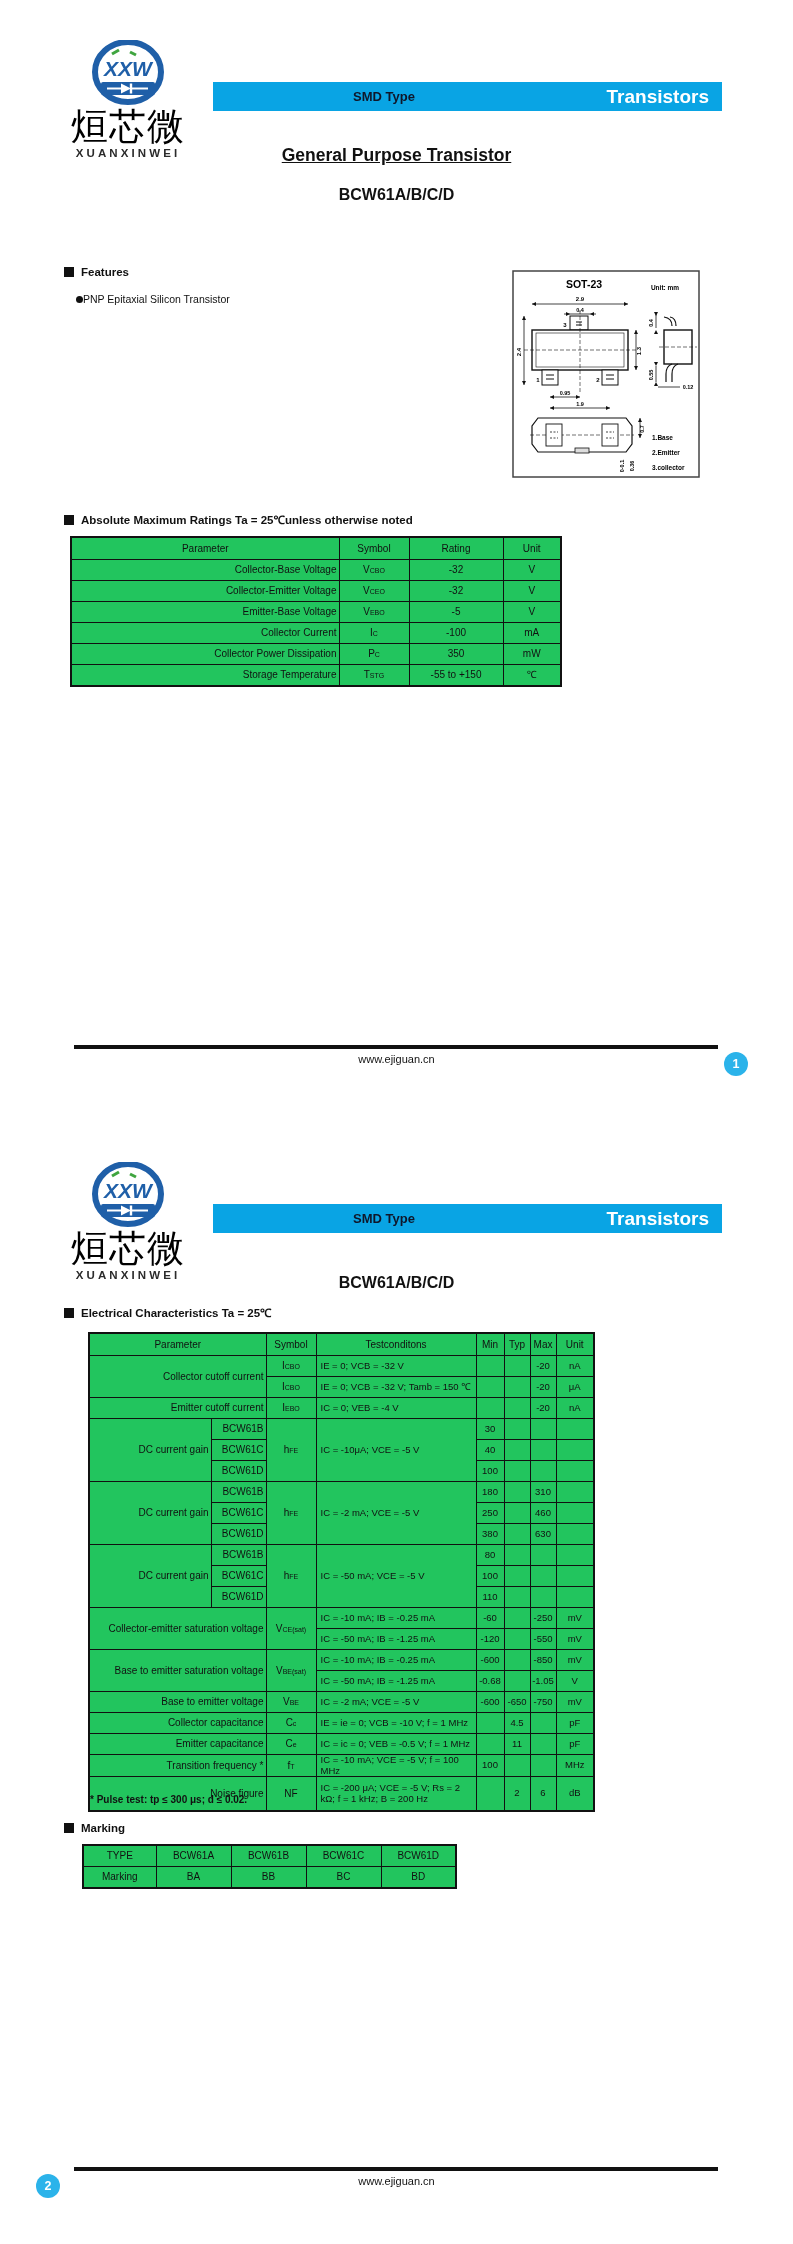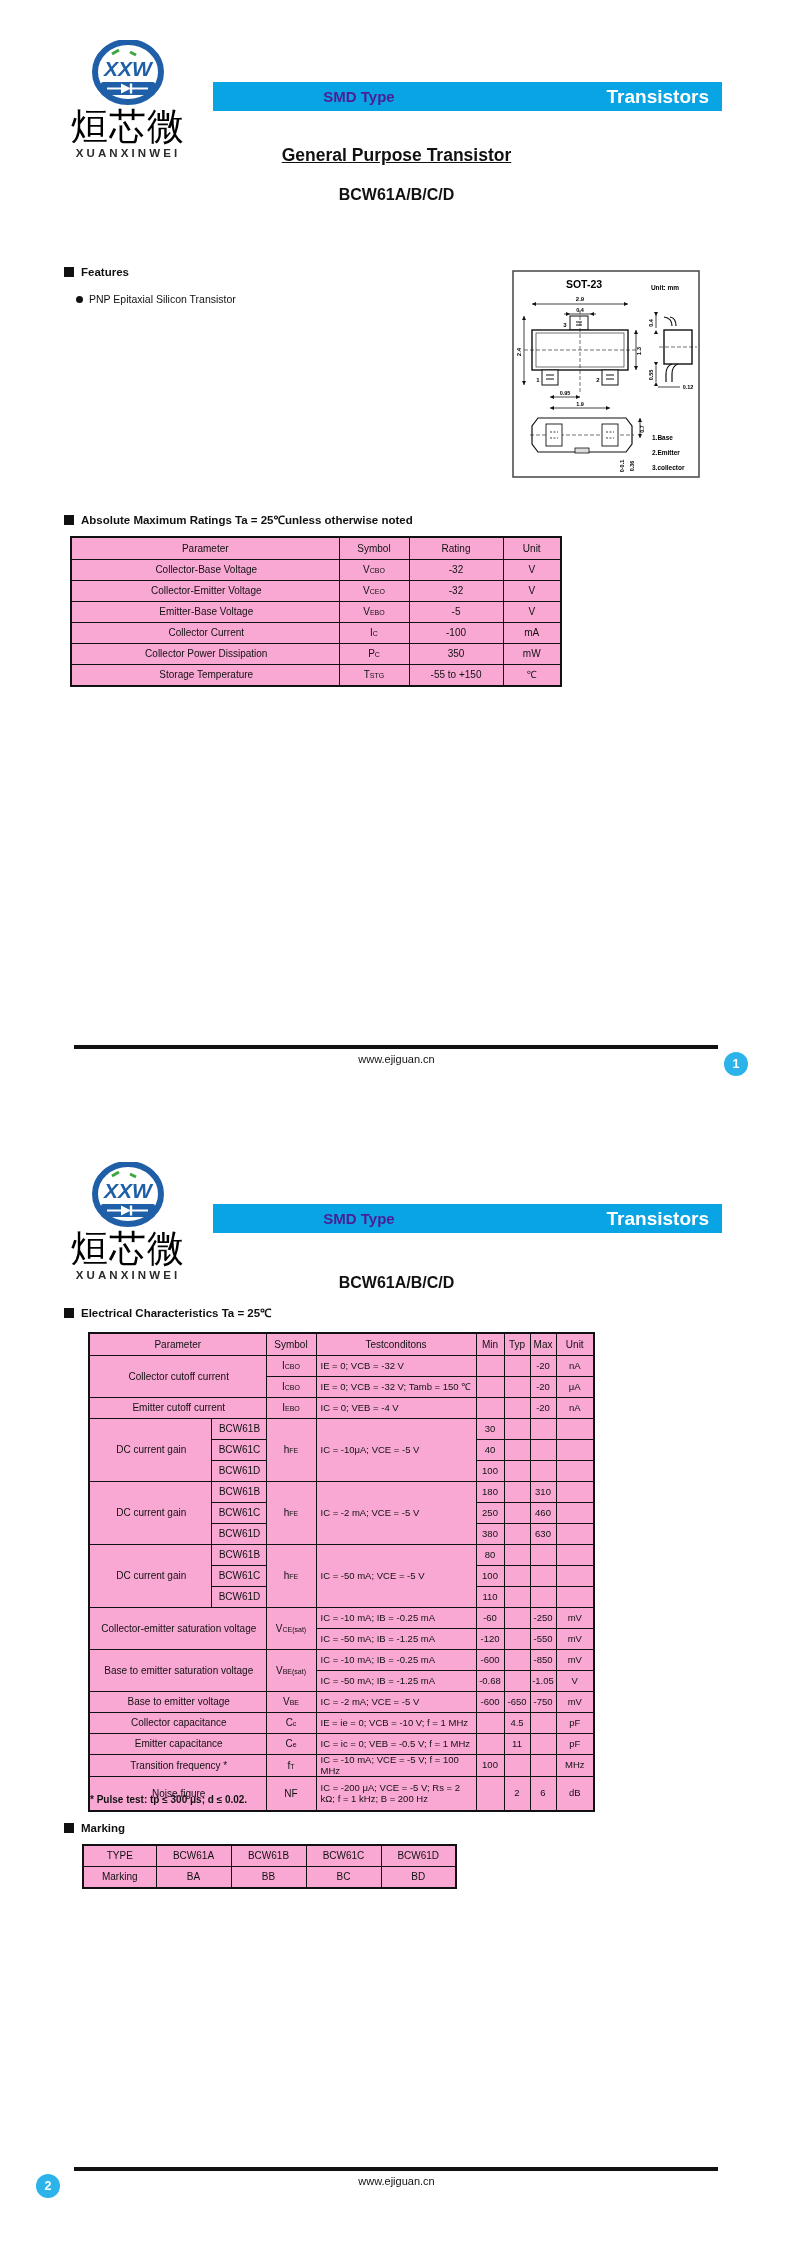--- a/index.html
+++ b/index.html
@@ -8,33 +8,33 @@
   .page{position:absolute;left:0;width:793px;height:1122px;background:#fff;}
   #p1{top:0;} #p2{top:1122px;}
   .abs{position:absolute;}
   
   .logo{width:160px;text-align:center;}
   .logo svg{display:block;margin:0 auto 2px auto;}
   .logo-cn{font-weight:normal;font-size:37px;line-height:1.0;letter-spacing:1px;color:#000;}
   .logo-en{font-size:11.5px;font-weight:bold;letter-spacing:3.1px;color:#2b2b2b;margin-top:2px;}
   
   .band{height:29px;}
-  .band-left{position:absolute;left:146px;transform:translateX(-50%);top:0;line-height:29px;color:#4c1d95;font-size:15px;font-weight:bold;}
+  .band-left{position:absolute;left:171px;transform:translateX(-50%);top:0;line-height:29px;color:#0f172a;font-size:13px;font-weight:bold;}
   .band-right{position:absolute;right:13px;top:0;line-height:29px;color:#fff;font-size:19px;font-weight:bold;}
   .h1{width:793px;text-align:center;font-size:17.5px;font-weight:bold;}
   .part{width:793px;text-align:center;font-size:16px;font-weight:bold;}
   .sect{display:flex;align-items:center;gap:7px;font-size:11.5px;font-weight:bold;}
   .sq{width:10px;height:10px;background:#111;flex:0 0 auto;}
-  .feat{display:flex;align-items:center;gap:6px;font-size:10.5px;}
+  .feat{display:flex;align-items:center;gap:0;font-size:10.5px;}
   .dot{width:7px;height:7px;border-radius:50%;background:#111;flex:0 0 auto;}
   
-  table{border-collapse:collapse;table-layout:fixed;font-size:10px;background:#f9a8d4;border:2px solid #111;}
+  table{border-collapse:collapse;table-layout:fixed;font-size:10px;background:#22c55e;border:2px solid #111;}
   td{border:1.4px solid #111;text-align:center;padding:0 2px;height:20px;line-height:1.12;overflow:hidden;vertical-align:middle;}
   td.hd{height:21px;}
-  td.tl{text-align:center;padding-left:4px;}
+  td.tl{text-align:right;padding-left:4px;}
   .cond{text-align:left;padding-left:4px;font-size:9.5px;}
   .val{font-size:9.5px;padding:0 1px;}
   .sub{font-size:7px;letter-spacing:0;}
   
   .fline{height:4px;background:#111;}
   .furl{width:793px;text-align:center;font-size:11px;}
   .badge{width:24px;height:24px;border-radius:50%;color:#fff;font-size:12.5px;font-weight:bold;display:flex;align-items:center;justify-content:center;}
   .note{font-size:10px;font-weight:bold;}
   svg text{font-family:"Liberation Sans", sans-serif;}
 </style>

